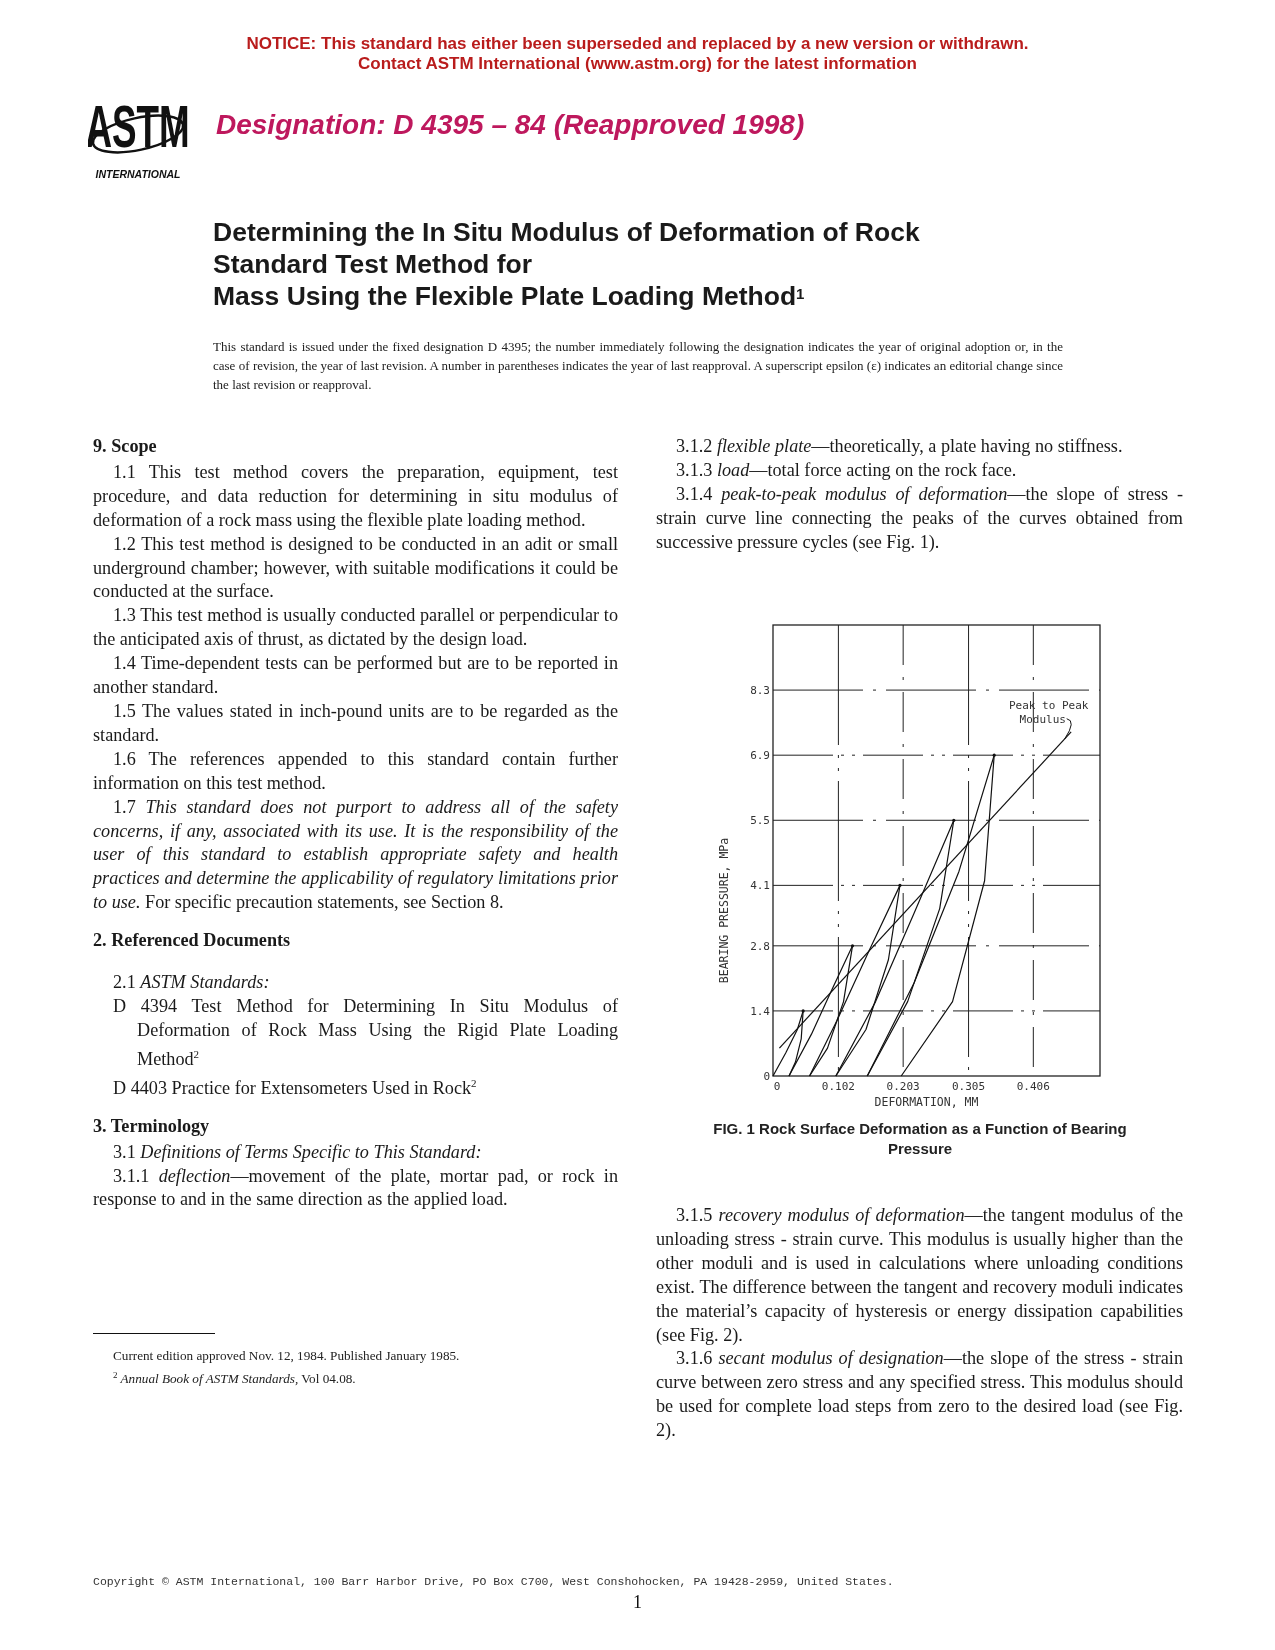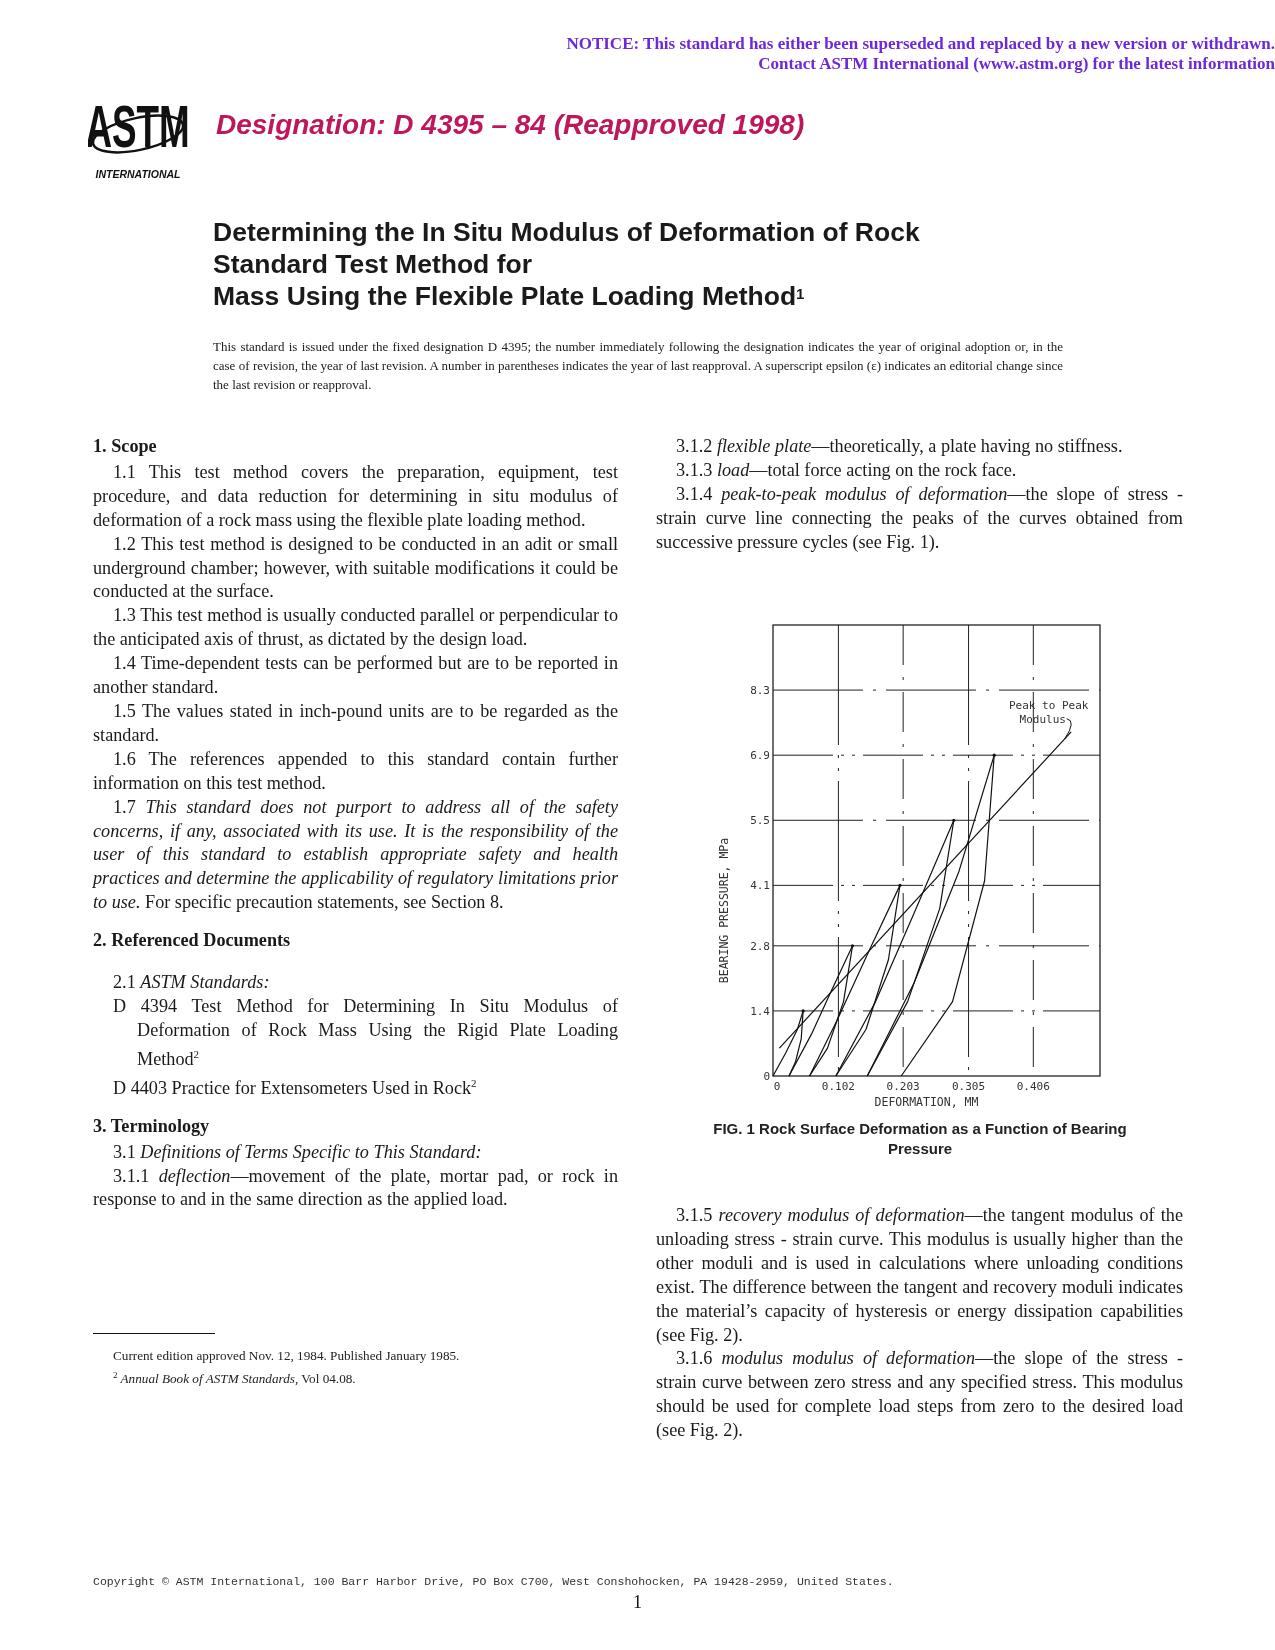--- a/index.html
+++ b/index.html
@@ -1,18 +1,18 @@
 <!DOCTYPE html>
 <html><head>
 <meta charset="utf-8">
 <style>
   html,body{margin:0;padding:0;background:#fff;}
   body{width:1275px;height:1650px;position:relative;overflow:hidden;font-family:"Liberation Serif",serif;color:#111;}
   .abs{position:absolute;}
-  .notice{left:0;width:1275px;text-align:right;color:#6d28d9;font-family:Liberation Serif, serif;font-weight:bold;font-size:17px;line-height:20px;}
+  .notice{left:0;width:1275px;text-align:center;color:#b91c1c;font-family:Liberation Sans, sans-serif;font-weight:bold;font-size:17px;line-height:20px;}
   .designation{left:216px;top:109px;font-family:"Liberation Sans",sans-serif;font-weight:bold;font-size:28px;color:#be185d;font-style:italic;}
   .logo{left:88px;top:90px;width:112px;height:95px;}
   .title{left:213px;top:216px;font-family:"Liberation Sans",sans-serif;font-weight:bold;font-size:26.5px;line-height:32px;color:#1a1a1a;}
   .title sup{font-size:15px;vertical-align:top;position:relative;top:-2px;}
   .preamble{left:213px;top:337px;width:850px;font-size:13px;line-height:19px;text-align:justify;color:#222;}
   .col{font-size:18.2px;line-height:23.9px;text-align:justify;color:#1a1a1a;}
   .colL{left:93px;width:525px;}
   .colR{left:656px;width:527px;}
   .h{font-weight:bold;margin:0;}
   .p{margin:0;text-indent:20px;}
@@ -45,21 +45,21 @@
 
 <div class="abs title">
   <div>Determining the In Situ Modulus of Deformation of Rock</div>
   <div>Standard Test Method for</div>
   <div><span>Mass Using the Flexible Plate Loading Method</span><sup>1</sup></div>
 </div>
 
 <div class="abs preamble">This standard is issued under the fixed designation D 4395; the number immediately following the designation indicates the year of original adoption or, in the case of revision, the year of last revision. A number in parentheses indicates the year of last reapproval. A superscript epsilon (ε) indicates an editorial change since the last revision or reapproval.</div>
 
 <div class="abs col colL" style="top:435px">
-  <p class="h" style="margin-bottom:2px">1.  Scope</p>
+  <p class="h" style="margin-bottom:2px">9.  Scope</p>
   <p class="p">1.1  This test method covers the preparation, equipment, test procedure, and data reduction for determining in situ modulus of deformation of a rock mass using the flexible plate loading method.</p>
   <p class="p">1.2  This test method is designed to be conducted in an adit or small underground chamber; however, with suitable modifications it could be conducted at the surface.</p>
   <p class="p">1.3  This test method is usually conducted parallel or perpendicular to the anticipated axis of thrust, as dictated by the design load.</p>
   <p class="p">1.4  Time-dependent tests can be performed but are to be reported in another standard.</p>
   <p class="p">1.5  The values stated in inch-pound units are to be regarded as the standard.</p>
   <p class="p">1.6  The references appended to this standard contain further information on this test method.</p>
   <p class="p"><span>1.7 </span><span class="i">This standard does not purport to address all of the safety concerns, if any, associated with its use. It is the responsibility of the user of this standard to establish appropriate safety and health practices and determine the applicability of regulatory limitations prior to use.</span><span> For specific precaution statements, see Section 8.</span></p>
 
   <p class="h" style="margin-top:14px;margin-bottom:18px">2.  Referenced Documents</p>
   <p class="p"><span>2.1  </span><span class="i">ASTM Standards:</span></p>
@@ -138,17 +138,17 @@
     <text id="annot" font-size="11" text-anchor="middle"><tspan x="348.70588235294116" y="108.69072164948449">Peak to Peak</tspan><tspan x="342.70588235294116" y="122.69072164948449">Modulus</tspan></text>
   </svg>
 </div>
 <div class="abs caption">
   <div>FIG. 1 Rock Surface Deformation as a Function of Bearing</div>
   <div>Pressure</div>
 </div>
 
 <div class="abs col colR" style="top:1204px">
   <p class="p"><span>3.1.5 </span><span class="i">recovery modulus of deformation</span><span>—the tangent modulus of the unloading stress - strain curve. This modulus is usually higher than the other moduli and is used in calculations where unloading conditions exist. The difference between the tangent and recovery moduli indicates the material’s capacity of hysteresis or energy dissipation capabilities (see Fig. 2).</span></p>
-  <p class="p"><span>3.1.6 </span><span class="i">modulus modulus of deformation</span><span>—the slope of the stress - strain curve between zero stress and any specified stress. This modulus should be used for complete load steps from zero to the desired load (see Fig. 2).</span></p>
+  <p class="p"><span>3.1.6 </span><span class="i">secant modulus of designation</span><span>—the slope of the stress - strain curve between zero stress and any specified stress. This modulus should be used for complete load steps from zero to the desired load (see Fig. 2).</span></p>
 </div>
 
 <div class="abs copyright">Copyright © ASTM International, 100 Barr Harbor Drive, PO Box C700, West Conshohocken, PA 19428-2959, United States.</div>
 <div class="abs pagenum">1</div>
 
 </body></html>

